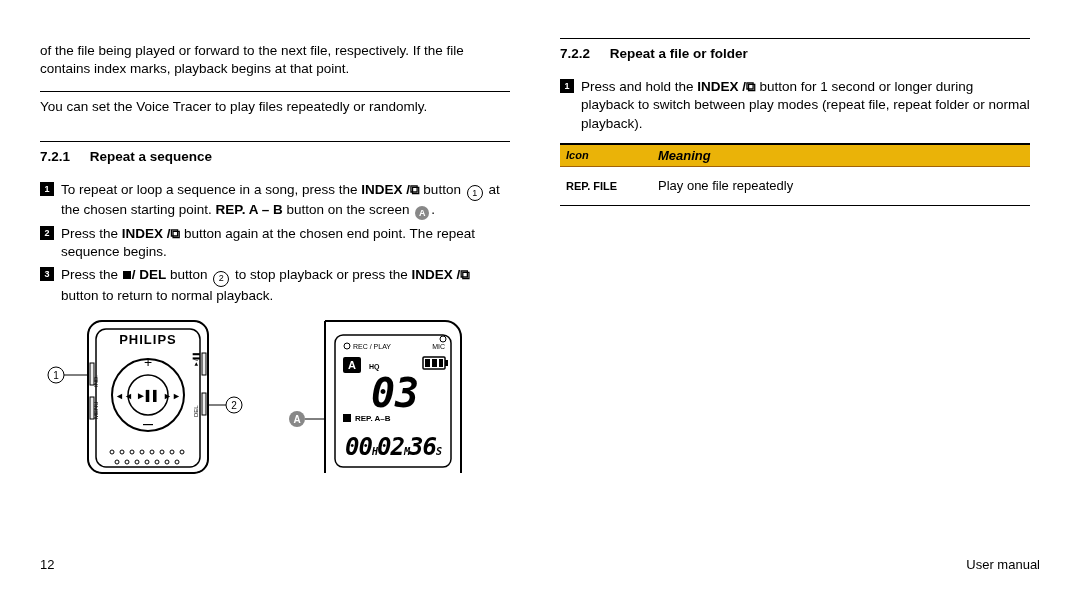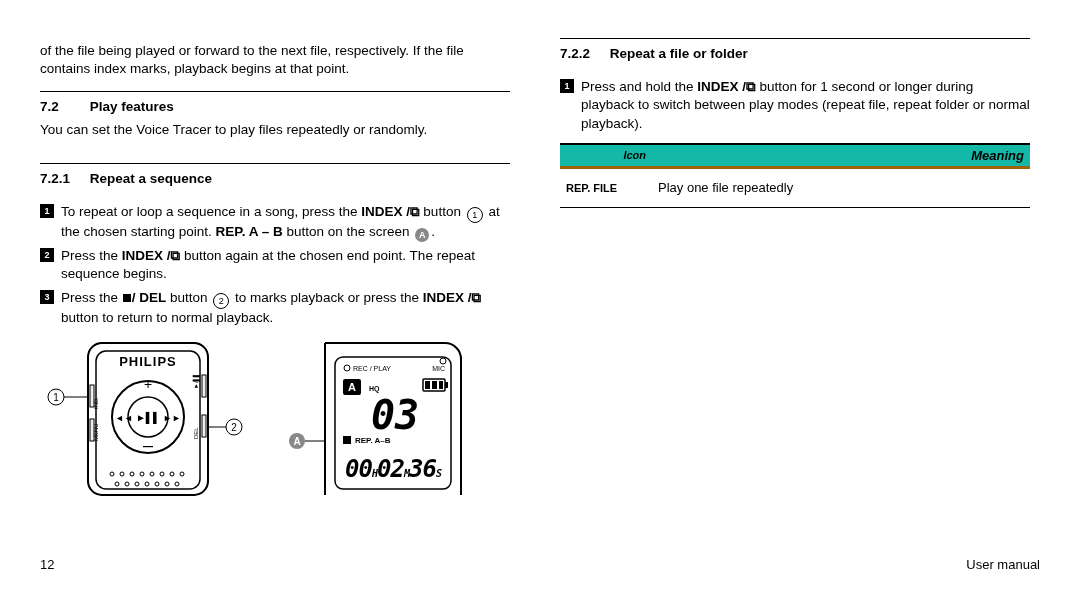--- a/index.html
+++ b/index.html
@@ -74,26 +74,26 @@
     margin: 0 2px;
     font-weight: bold;
   }
   .b { font-weight: bold; }
   table.icon-table {
     width: 100%;
     border-collapse: collapse;
     font-size: 13px;
   }
   table.icon-table th {
-    text-align: right;
-    background: #14b8a6;
+    text-align: left;
+    background: #eab308;
     padding: 2px 6px;
     font-style: italic;
     font-weight: bold;
-    border-bottom: 3px solid #a16207;
+    border-bottom: 1px solid #a16207;
   }
   table.icon-table td {
     padding: 10px 6px;
     border-bottom: 1px solid #000;
   }
   .icon-col { width: 80px; font-weight: bold; font-size: 11px; }
   .footer-left {
     position: absolute;
     left: 40px;
     bottom: 18px;
@@ -114,24 +114,20 @@
 </style>
 </head>
 <body>
 
 <div class="page">
 
   <div class="col col-left">
     <p>of the file being played or forward to the next file, respectively. If the file contains index marks, playback begins at that point.</p>
 
     <hr class="hr">
-    <div class="heading-row">
-      <span class="heading-num">7.2</span>
-      <span>Play features</span>
-    </div>
     <div>You can set the Voice Tracer to play files repeatedly or randomly.</div>
 
     <div style="height:14px"></div>
     <hr class="hr">
     <div class="heading-row">
       <span class="sub-num">7.2.1</span>
       <span>Repeat a sequence</span>
     </div>
 
     <div style="height:10px"></div>
@@ -146,21 +142,21 @@
     <div class="list-item">
       <span class="numbox">2</span>
       <span>
         <span>Press the </span><span class="b">INDEX /</span><span class="glyph-skip">⧉</span><span> button again at the chosen end point. The repeat sequence begins.</span>
       </span>
     </div>
 
     <div class="list-item">
       <span class="numbox">3</span>
       <span>
-        <span>Press the </span><span class="glyph-stop"></span><span class="b">/ DEL</span><span> button </span><span class="circ">2</span><span> to marks playback or press the </span><span class="b">INDEX /</span><span class="glyph-skip">⧉</span><span> button to return to normal playback.</span>
+        <span>Press the </span><span class="glyph-stop"></span><span class="b">/ DEL</span><span> button </span><span class="circ">2</span><span> to stop playback or press the </span><span class="b">INDEX /</span><span class="glyph-skip">⧉</span><span> button to return to normal playback.</span>
       </span>
     </div>
 
     <div style="margin-top:12px; display:flex; gap:40px;">
 
       <div class="illus">
         <svg width="205" height="160" viewBox="0 0 205 160">
 
           <circle cx="16" cy="58" r="8" fill="#fff" stroke="#000"></circle>
           <text x="16" y="62" text-anchor="middle" font-size="10">1</text>

